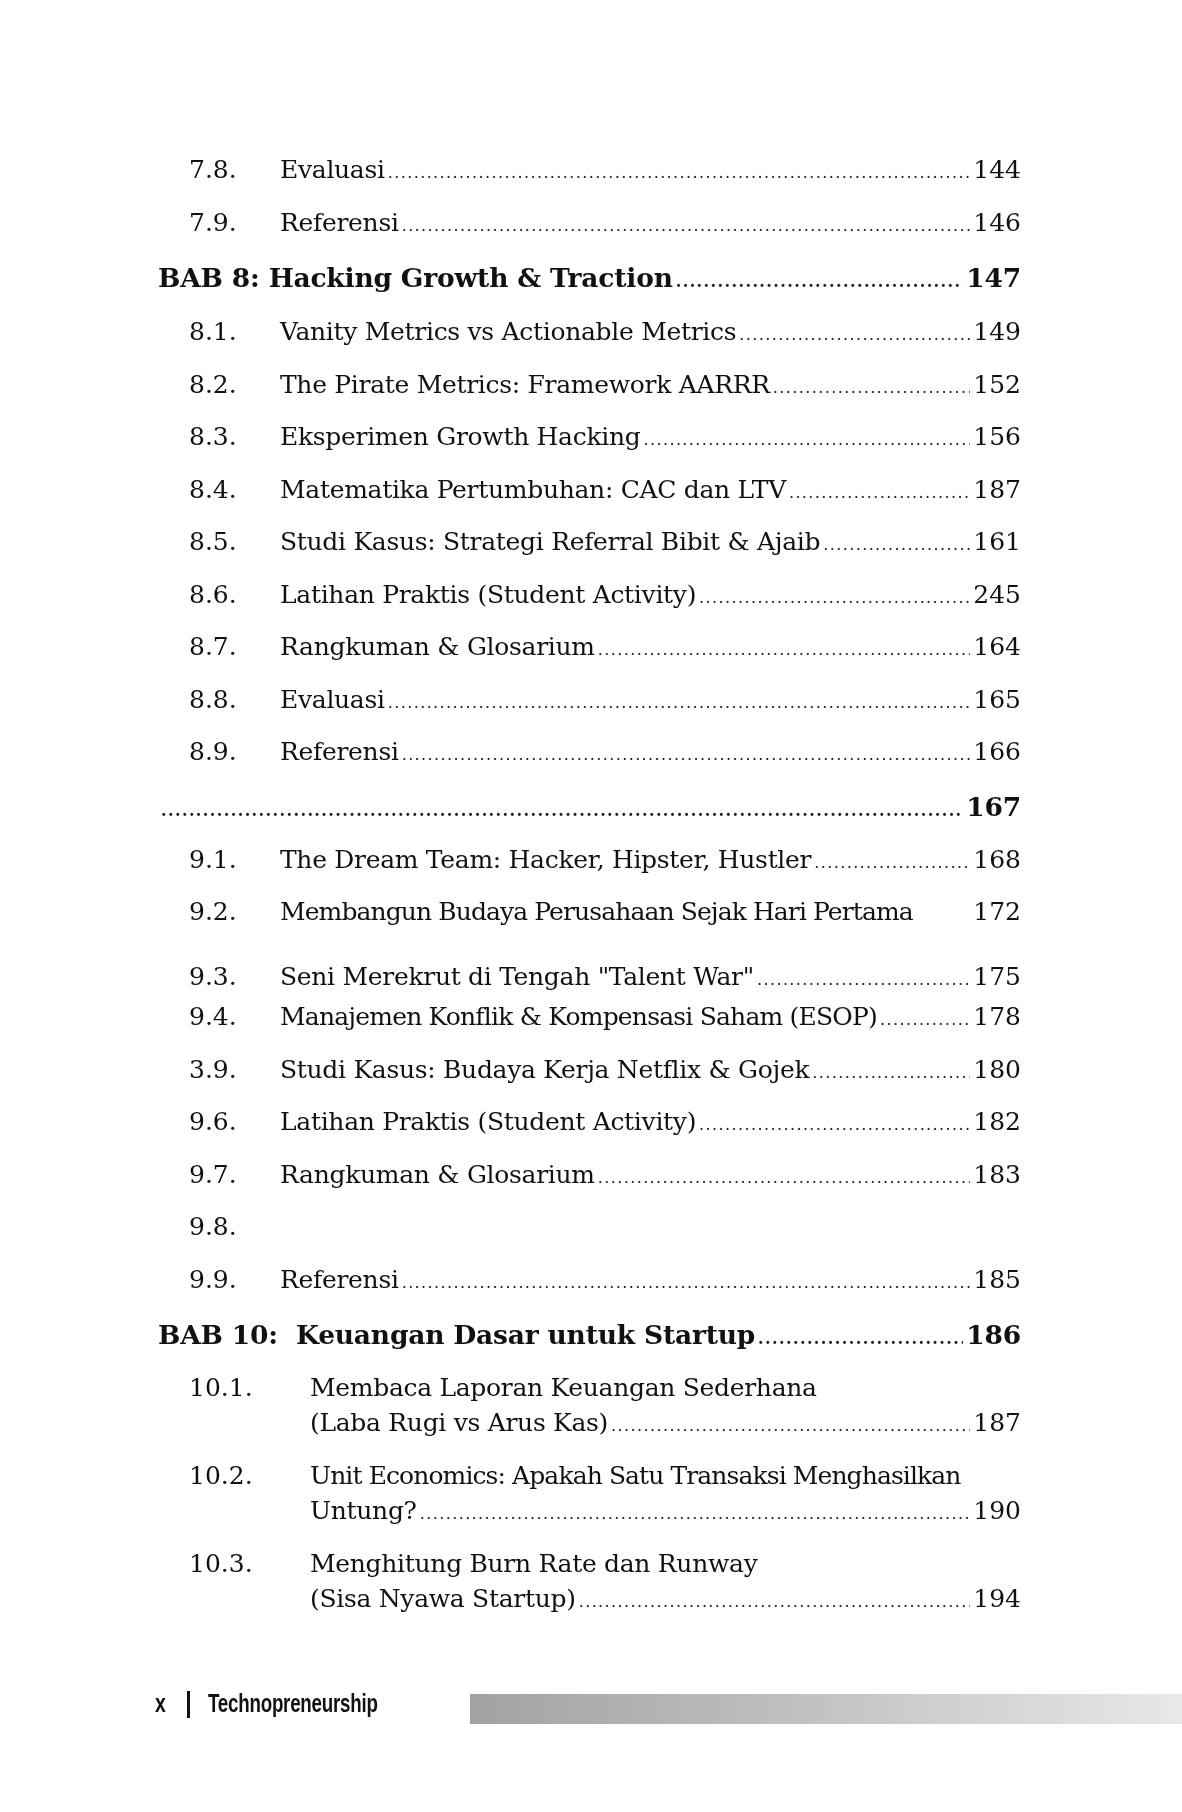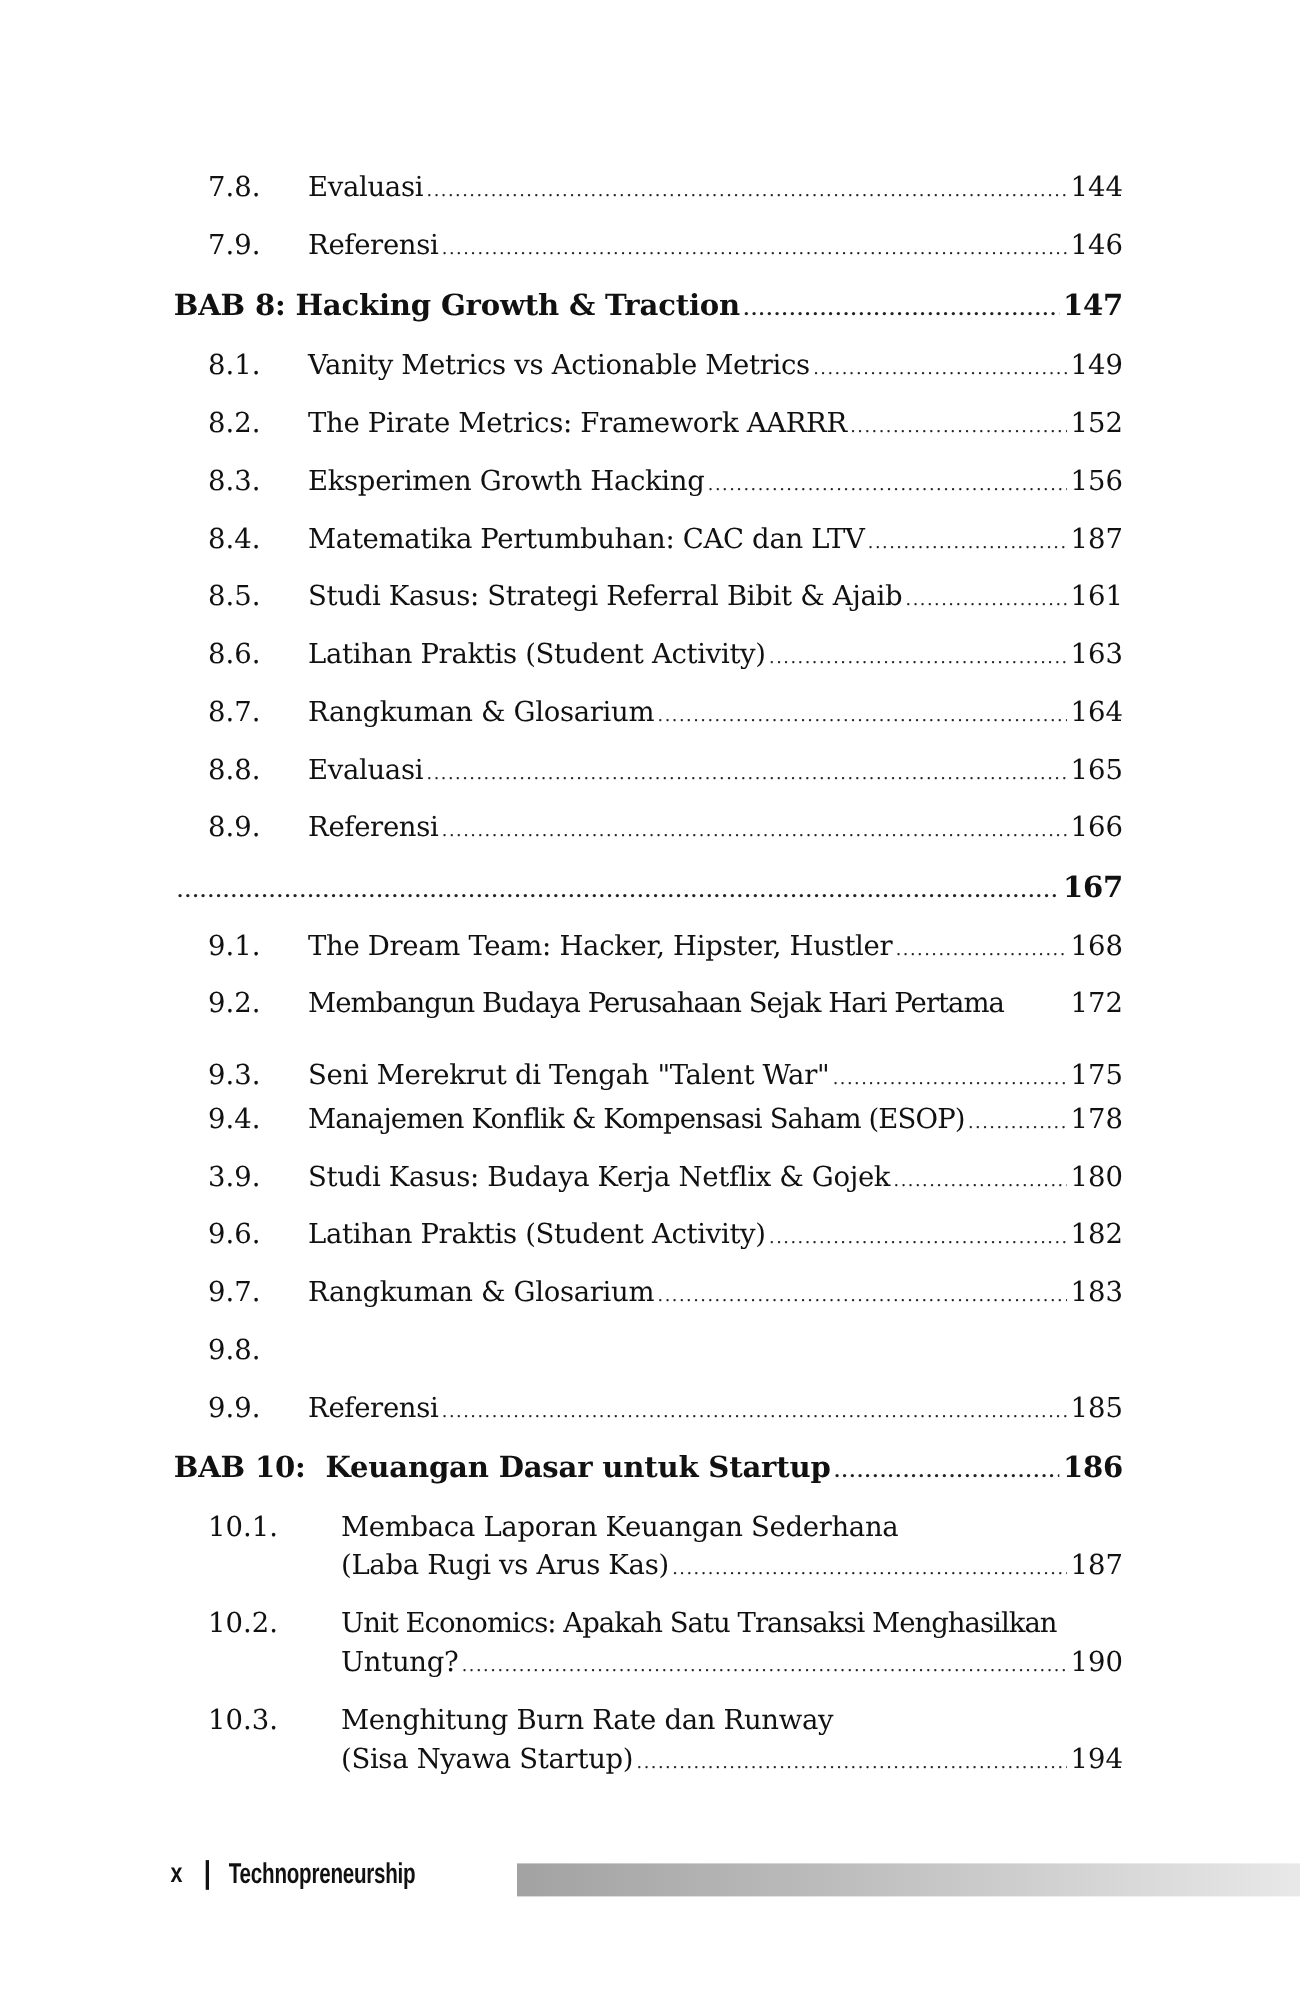--- a/index.html
+++ b/index.html
@@ -96,21 +96,21 @@
         <span class="txt">Studi Kasus: Strategi Referral Bibit &amp; Ajaib</span>
         <span class="lead"></span>
         <span class="pg">161</span>
       </span>
   </div>
   <div class="row" style="top:580px">
     <span class="num">8.6.</span>
     <span class="line">
         <span class="txt">Latihan Praktis (Student Activity)</span>
         <span class="lead"></span>
-        <span class="pg">163</span>
+        <span class="pg">245</span>
       </span>
   </div>
   <div class="row" style="top:632px">
     <span class="num">8.7.</span>
     <span class="line">
         <span class="txt">Rangkuman &amp; Glosarium</span>
         <span class="lead"></span>
         <span class="pg">164</span>
       </span>
   </div>

